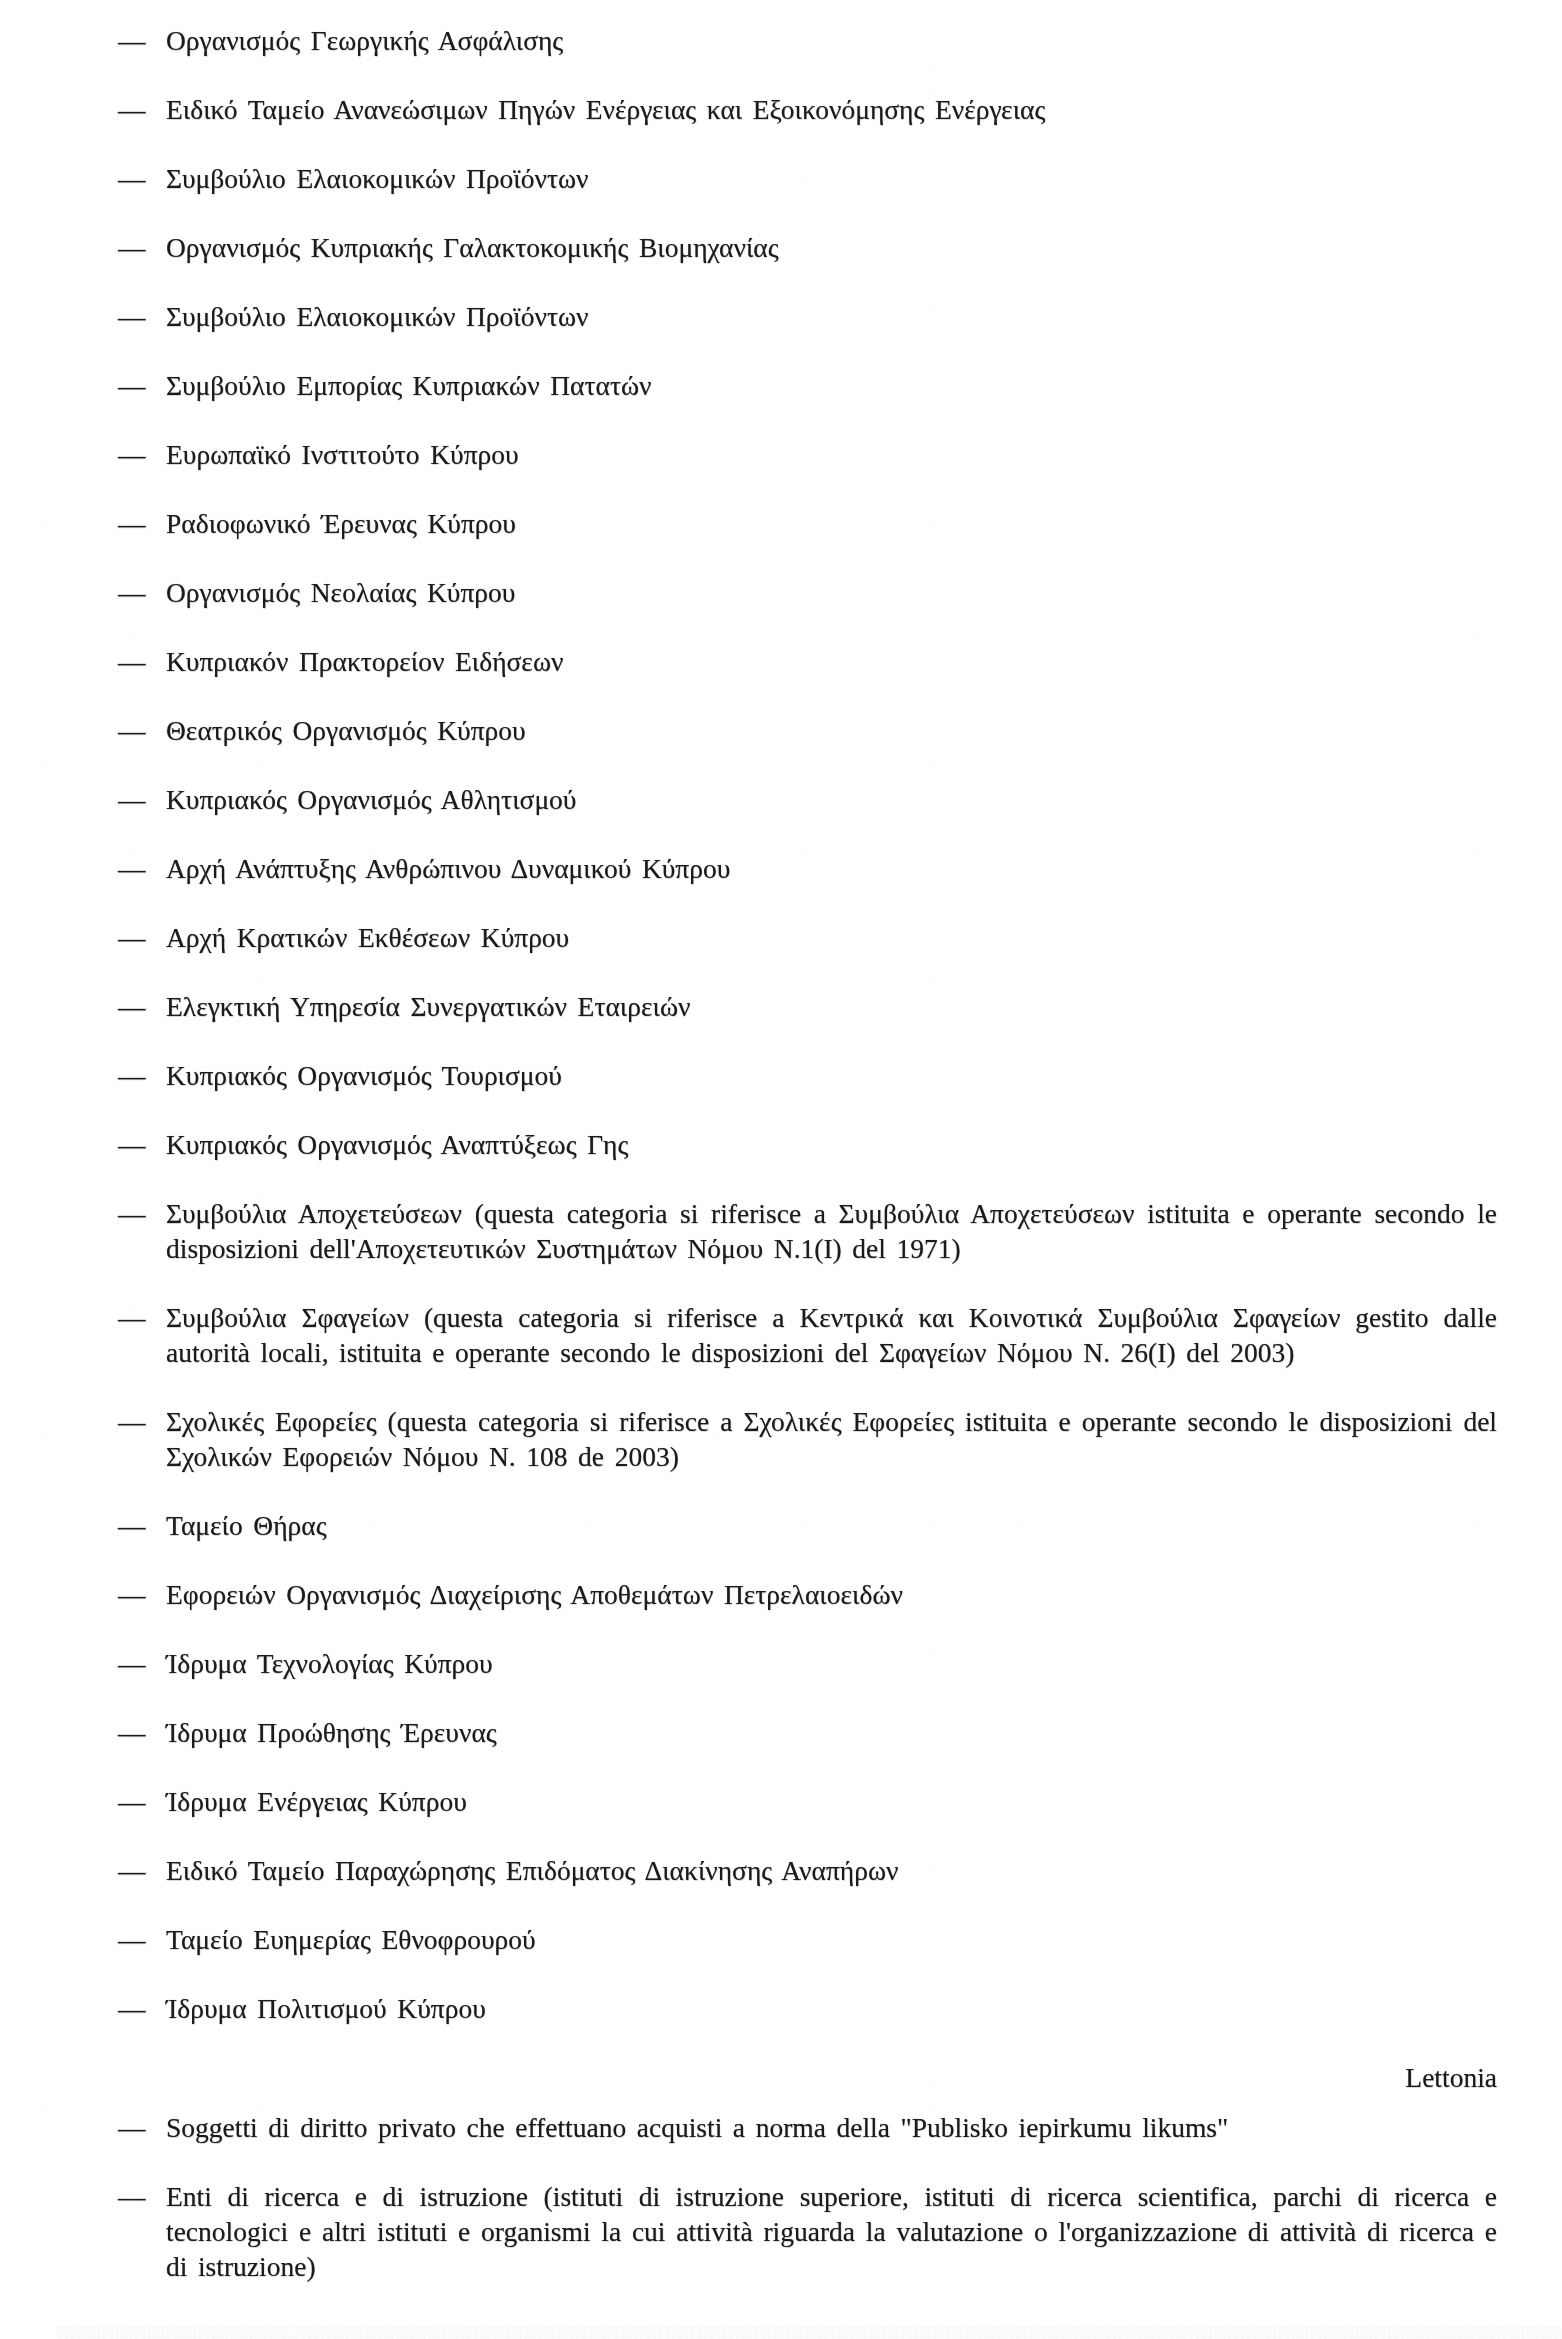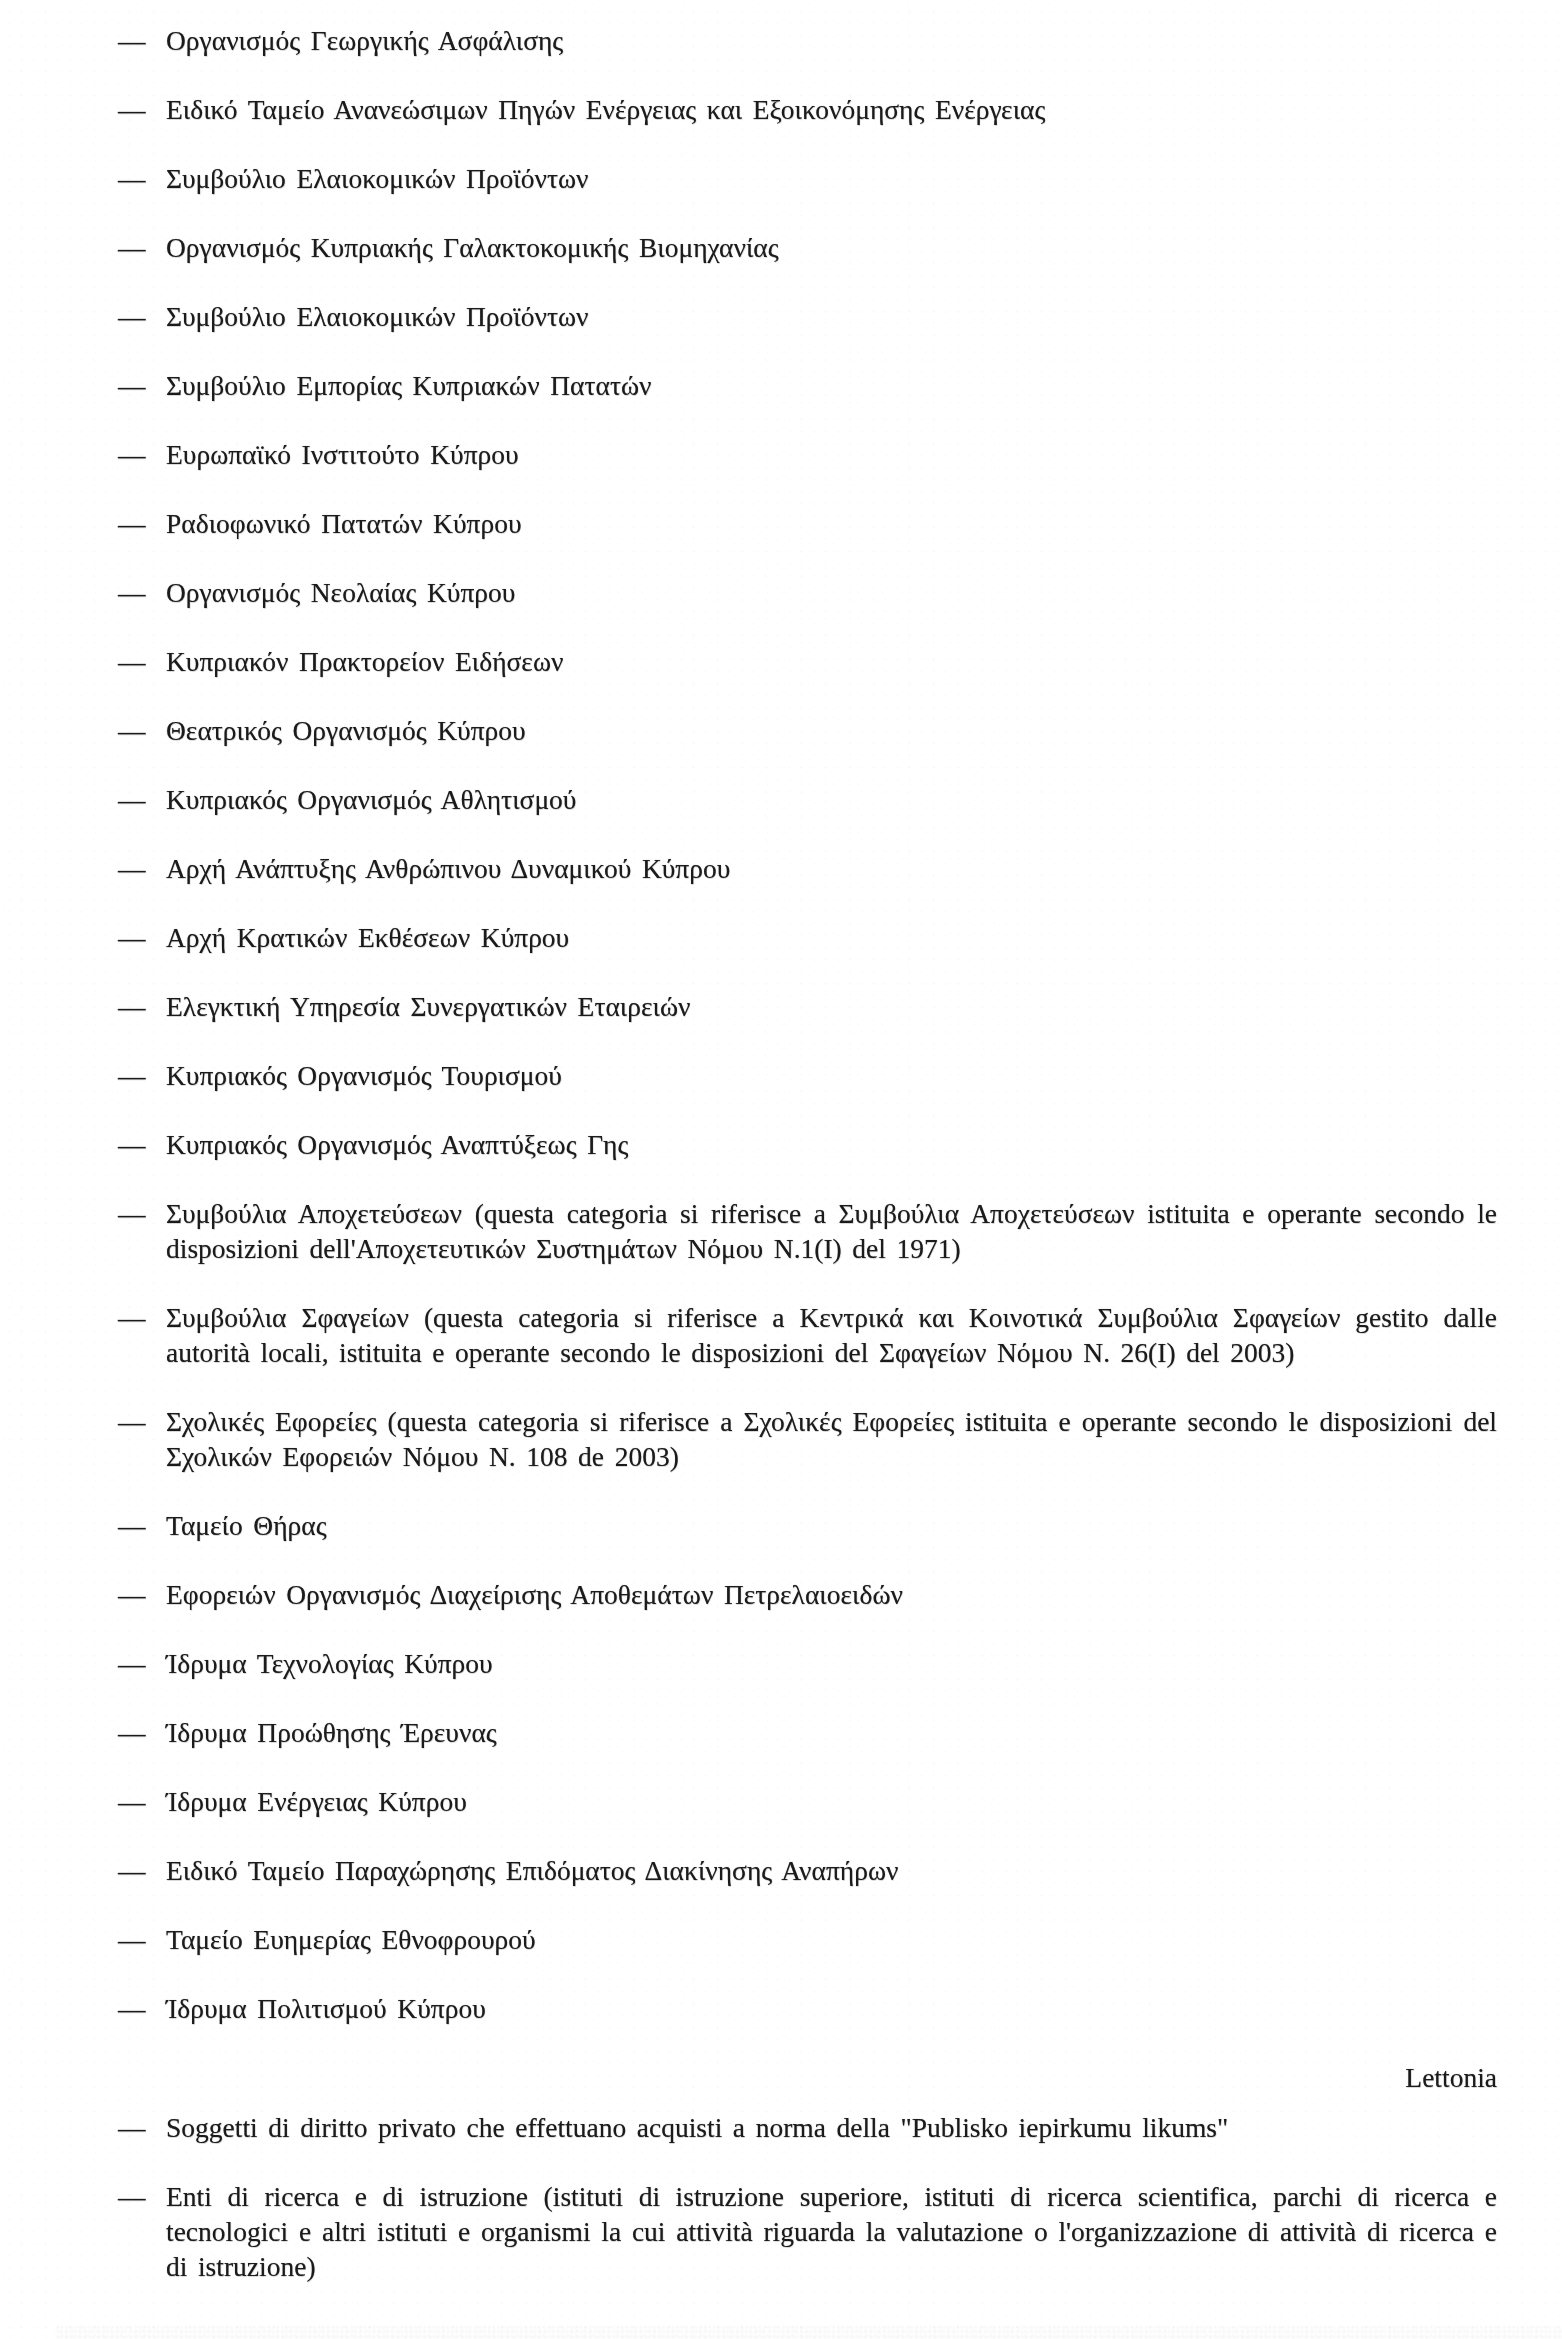--- a/index.html
+++ b/index.html
@@ -108,21 +108,21 @@
         <span class="text">Συμβούλιο Εμπορίας Κυπριακών Πατατών</span>
       </div>
 
       <div class="item">
         <span class="dash">—</span>
         <span class="text">Ευρωπαϊκό Ινστιτούτο Κύπρου</span>
       </div>
 
       <div class="item">
         <span class="dash">—</span>
-        <span class="text">Ραδιοφωνικό Πατατών Κύπρου</span>
+        <span class="text">Ραδιοφωνικό Έρευνας Κύπρου</span>
       </div>
 
       <div class="item">
         <span class="dash">—</span>
         <span class="text">Οργανισμός Νεολαίας Κύπρου</span>
       </div>
 
       <div class="item">
         <span class="dash">—</span>
         <span class="text">Κυπριακόν Πρακτορείον Ειδήσεων</span>

